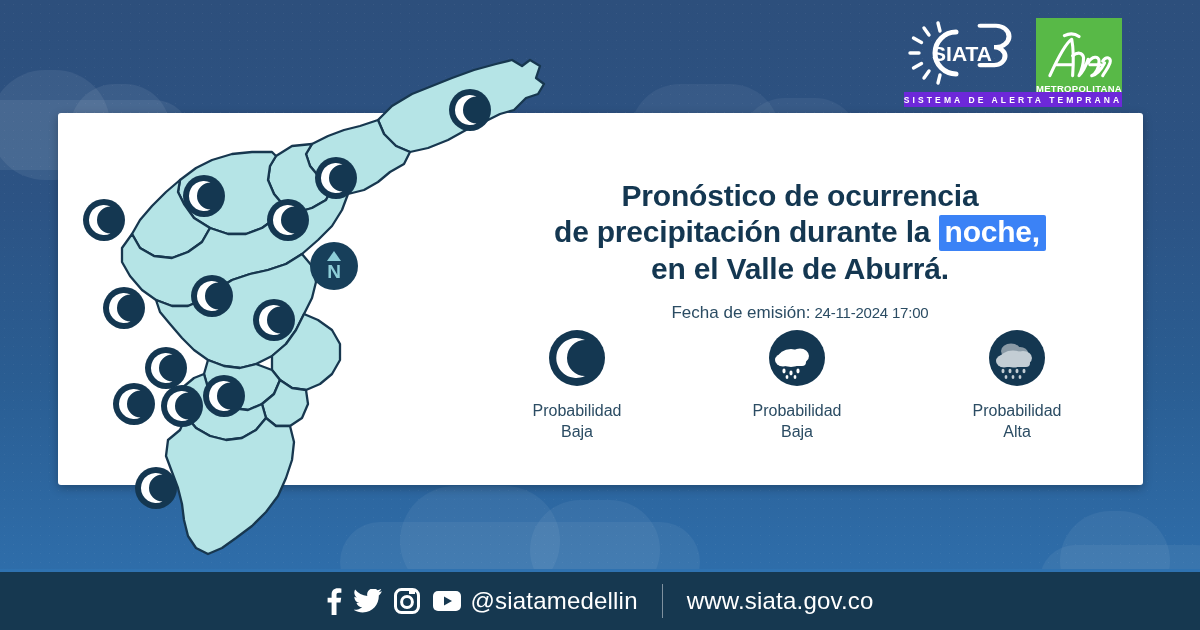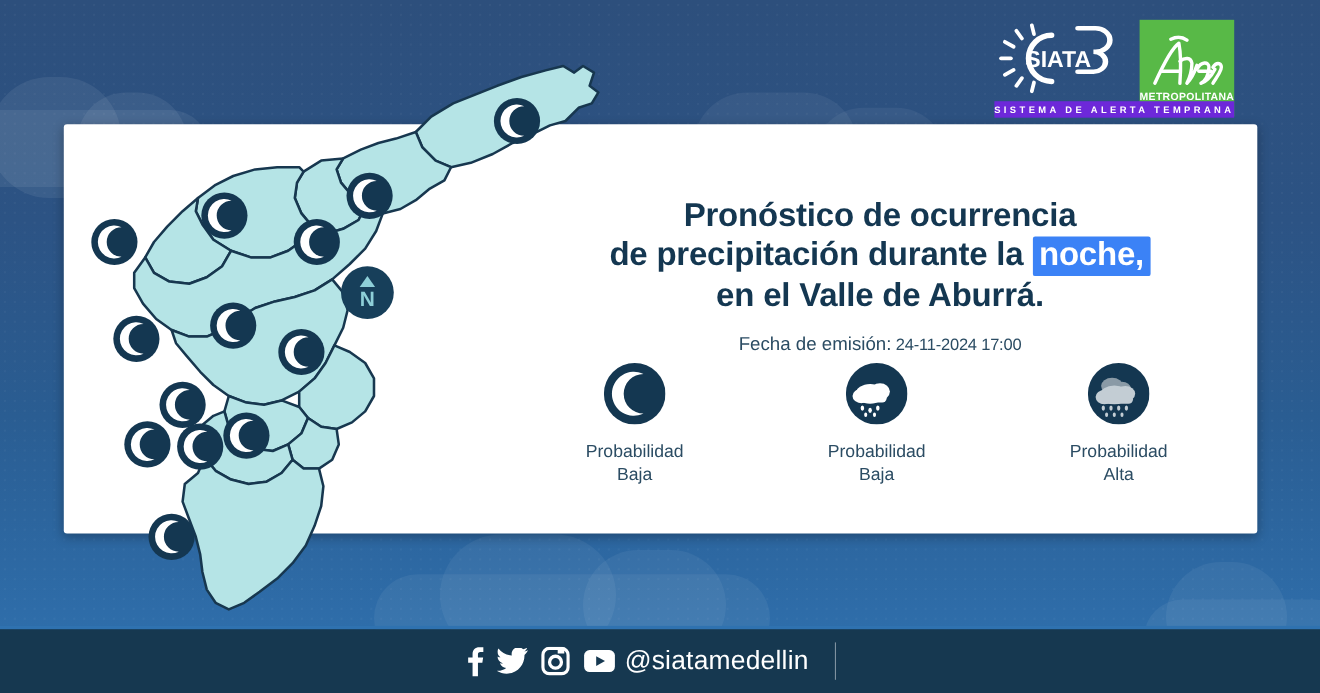--- a/index.html
+++ b/index.html
@@ -347,16 +347,17 @@
           <circle cx="13" cy="14" r="5.4" fill="none" stroke="#ffffff" stroke-width="3"></circle>
           <path d="M15 3 h6 v3 h-6 z" fill="#ffffff"></path>
         </svg>
         <svg width="30" height="22" viewBox="0 0 30 22">
           <rect x="1" y="1" width="28" height="20" rx="5" fill="#ffffff"></rect>
           <path d="M12 6.5 L20 11 L12 15.5 Z" fill="#163850"></path>
         </svg>
       </div>
       <div class="handle">@siatamedellin</div>
       <div class="divider"></div>
+      <div class="url">www.siata.gov.co</div>
     </div>
   </div>
 
 </div>
 
 </body></html>

